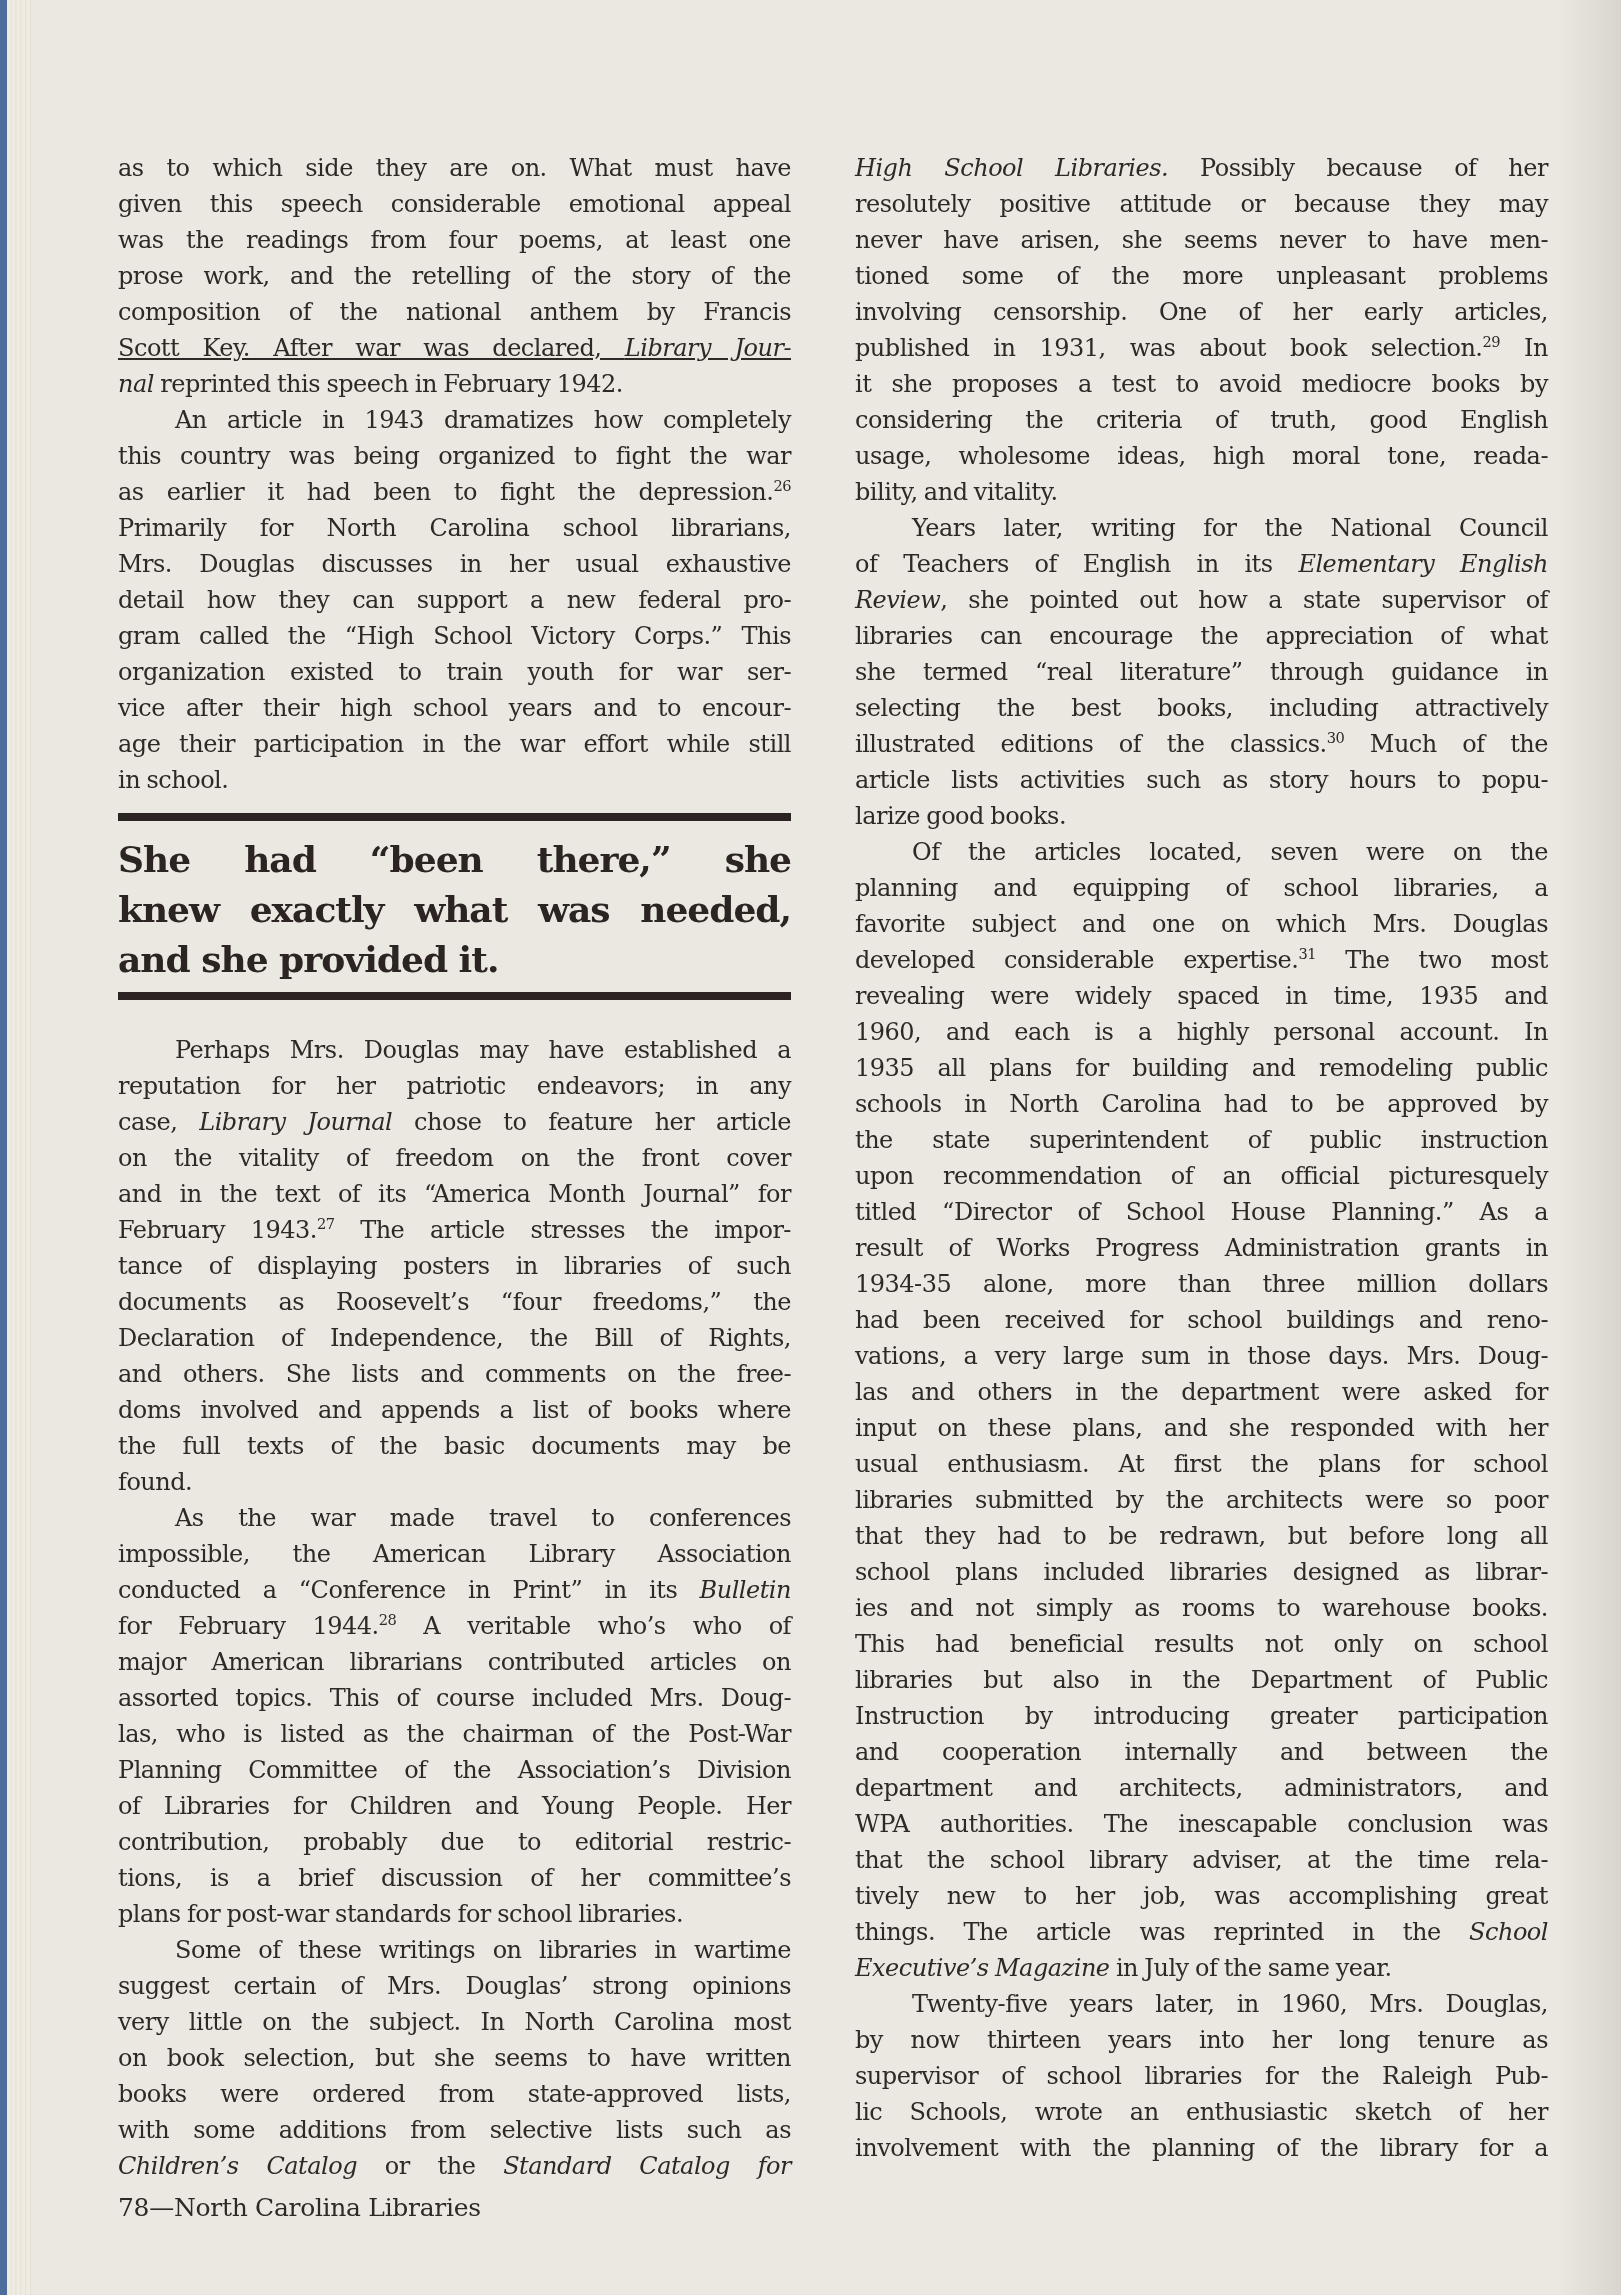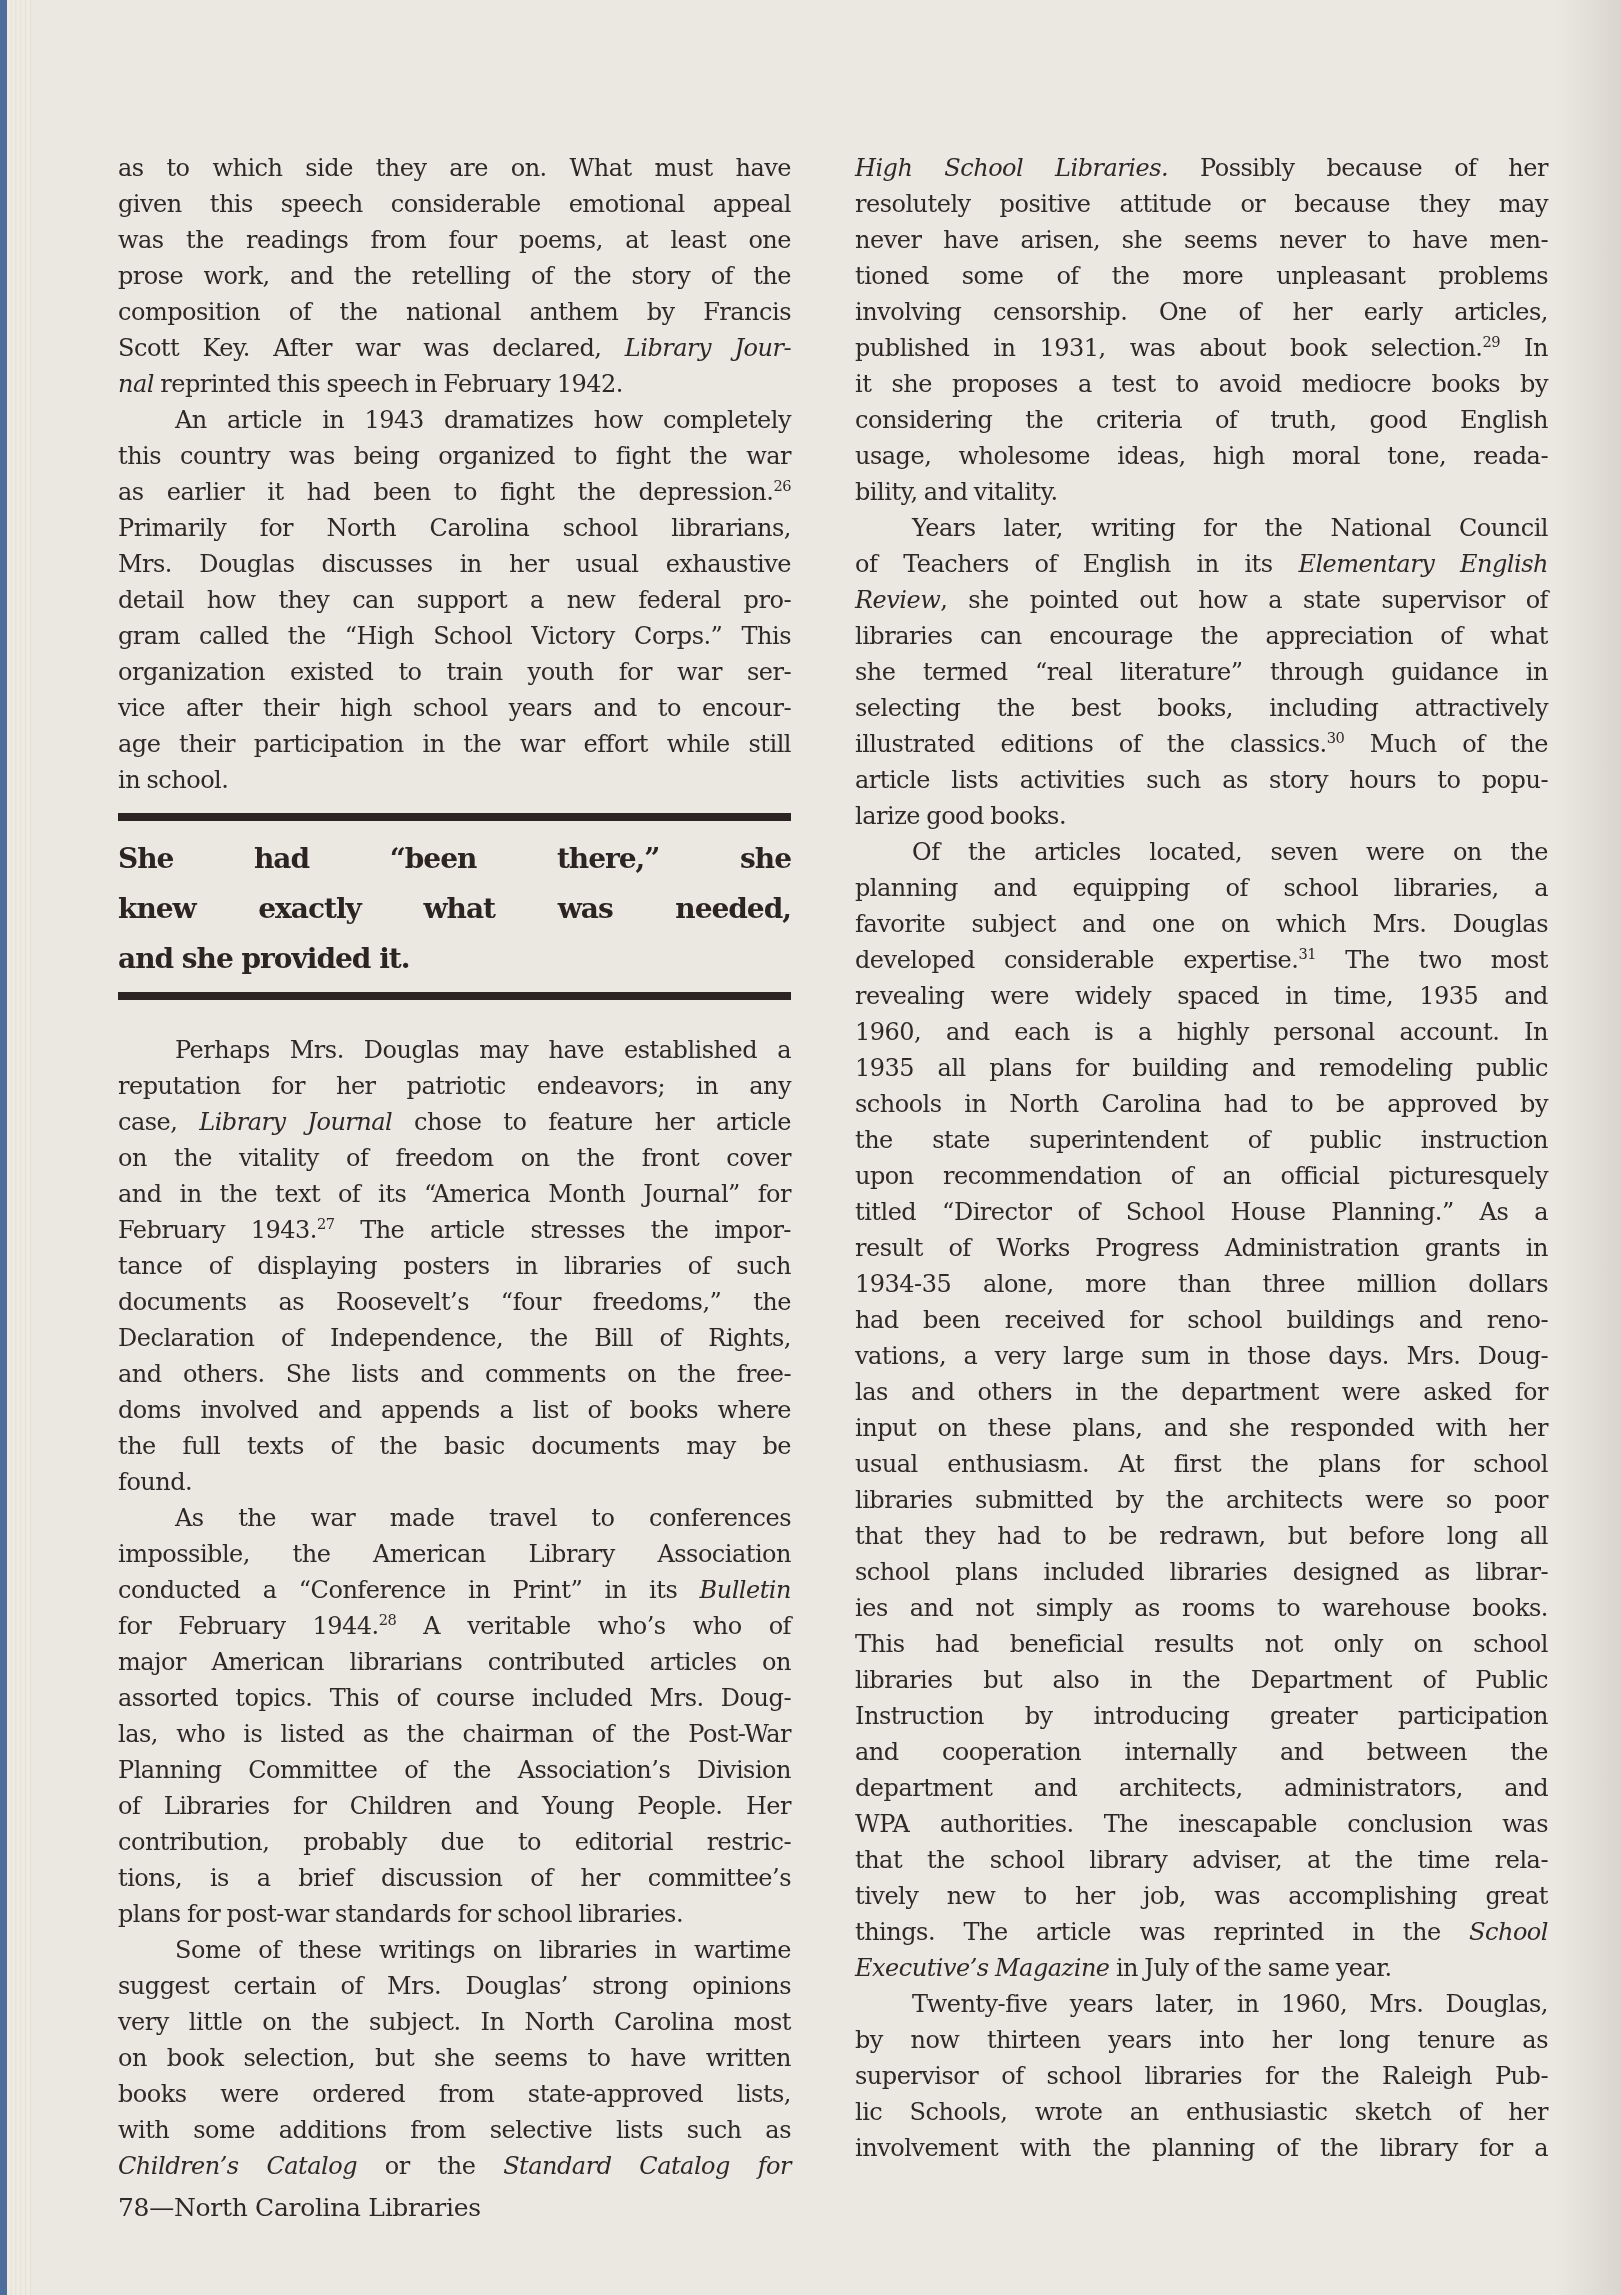--- a/index.html
+++ b/index.html
@@ -31,21 +31,21 @@
     letter-spacing: -0.5px; word-spacing: -0.8px;
     transform-origin: left center;
   }
   .line.last { text-align-last: left; }
   .line.indent { padding-left: 57px; }
   .it { font-style: italic; }
   sup { font-size: 14.6px; line-height: 0; vertical-align: 9px; }
   .rule { height: 8px; background: #2b2422; margin: 0; }
   .headline {
     font-family: "DejaVu Serif", serif; font-weight: bold;
-    font-size: 28px; line-height: 50px; color: #2b2422;
+    font-size: 36px; line-height: 50px; color: #2b2422;
     letter-spacing: -1px;
   }
   .headline .hl { display: block; text-align: justify; text-align-last: justify; white-space: nowrap; }
   .headline .hl.last { text-align-last: left; }
   .footer {
     position: absolute; left: 118px; top: 2193px;
     font-size: 25px; letter-spacing: -0.3px;
   }
 </style>
 </head>
@@ -55,21 +55,21 @@
 <div class="page-stack"></div>
 <div class="page-shadow-right"></div>
 
 <div class="column col-left">
   <div>
       <span class="line">as to which side they are on. What must have</span>
       <span class="line">given this speech considerable emotional appeal</span>
       <span class="line">was the readings from four poems, at least one</span>
       <span class="line">prose work, and the retelling of the story of the</span>
       <span class="line">composition of the national anthem by Francis</span>
-      <span class="line" style="transform: scaleX(1); width: 673px;">Scott Key. After war was declared, <span class="it">Library Jour-</span></span>
+      <span class="line" style="transform: scaleX(1); width: 673px; text-decoration: underline;">Scott Key. After war was declared, <span class="it">Library Jour-</span></span>
       <span class="line last"><span class="it">nal</span> reprinted this speech in February 1942.</span>
     </div>
   <div>
       <span class="line indent">An article in 1943 dramatizes how completely</span>
       <span class="line">this country was being organized to fight the war</span>
       <span class="line">as earlier it had been to fight the depression.<sup>26</sup></span>
       <span class="line">Primarily for North Carolina school librarians,</span>
       <span class="line">Mrs. Douglas discusses in her usual exhaustive</span>
       <span class="line">detail how they can support a new federal pro-</span>
       <span class="line">gram called the “High School Victory Corps.” This</span>

